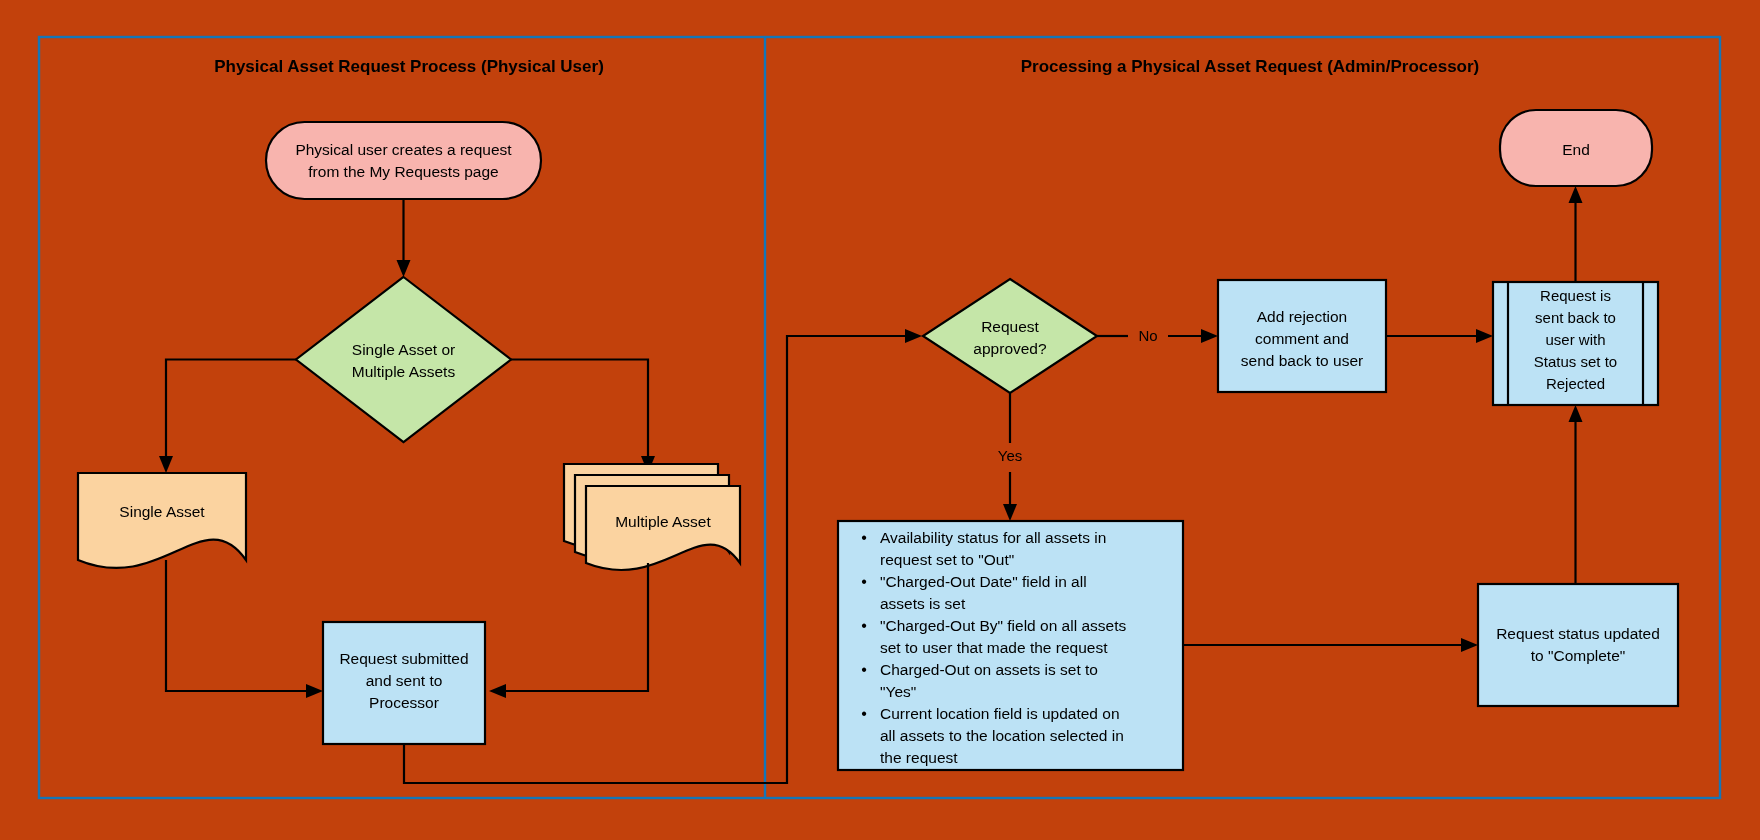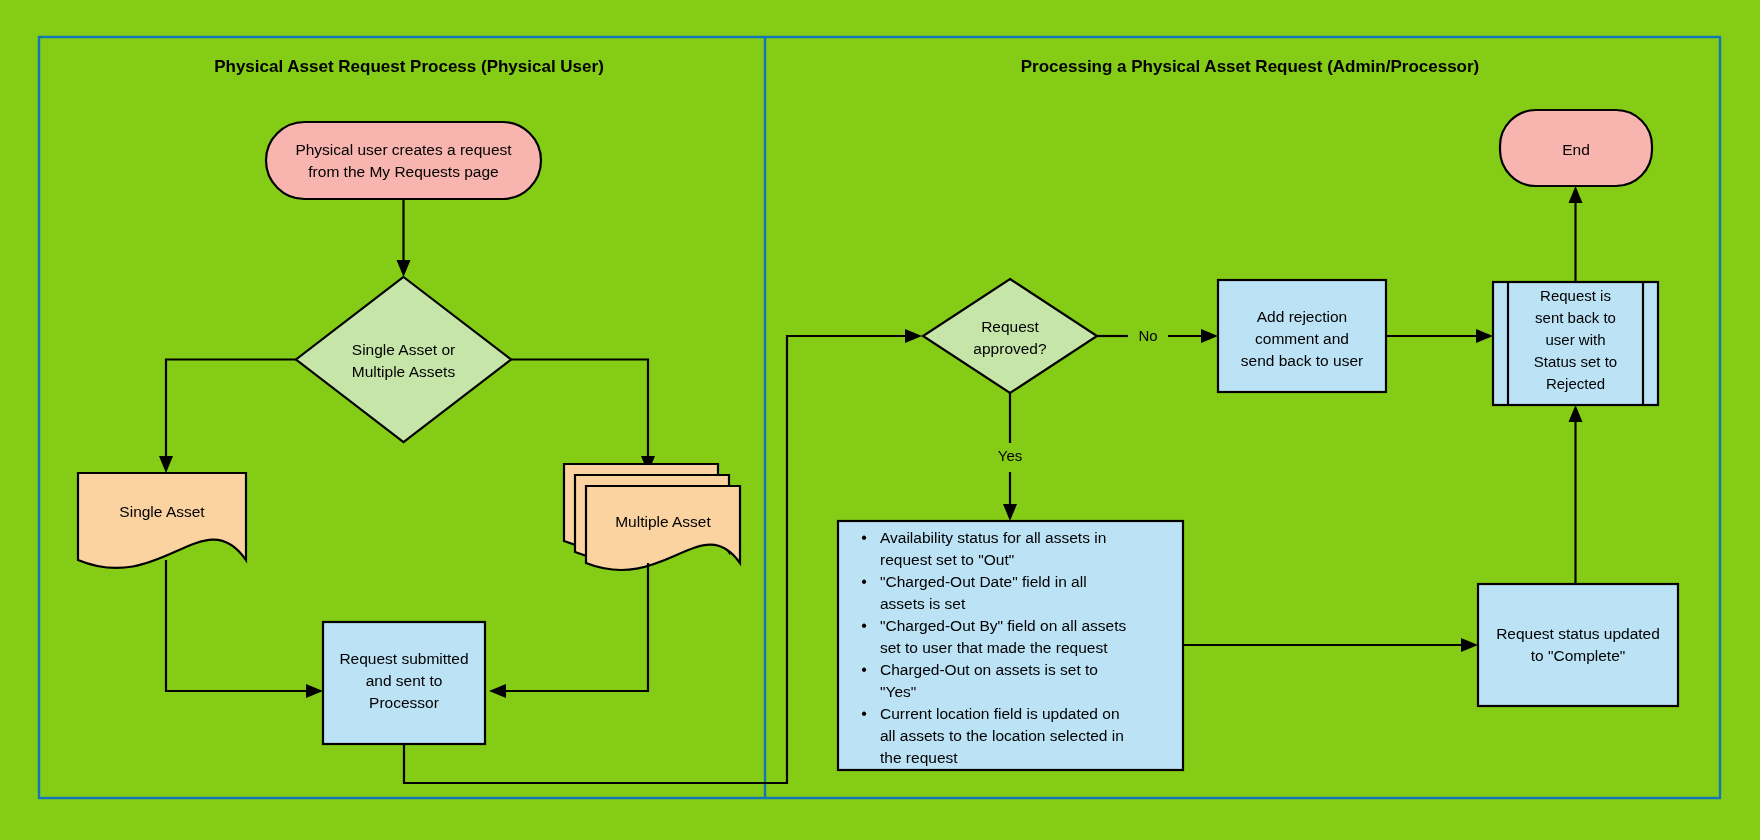--- a/index.html
+++ b/index.html
@@ -10,21 +10,21 @@
   body {
     width: 1760px;
     height: 840px;
     overflow: hidden;
     font-family: "Liberation Sans", sans-serif;
   }
   #stage {
     position: relative;
     width: 1760px;
     height: 840px;
-    background: #84cc16;
+    background: #c2410c;
   }
   svg.diagram {
     position: absolute;
     left: 0;
     top: 0;
     width: 1760px;
     height: 840px;
     display: block;
   }
   .panel-border {

